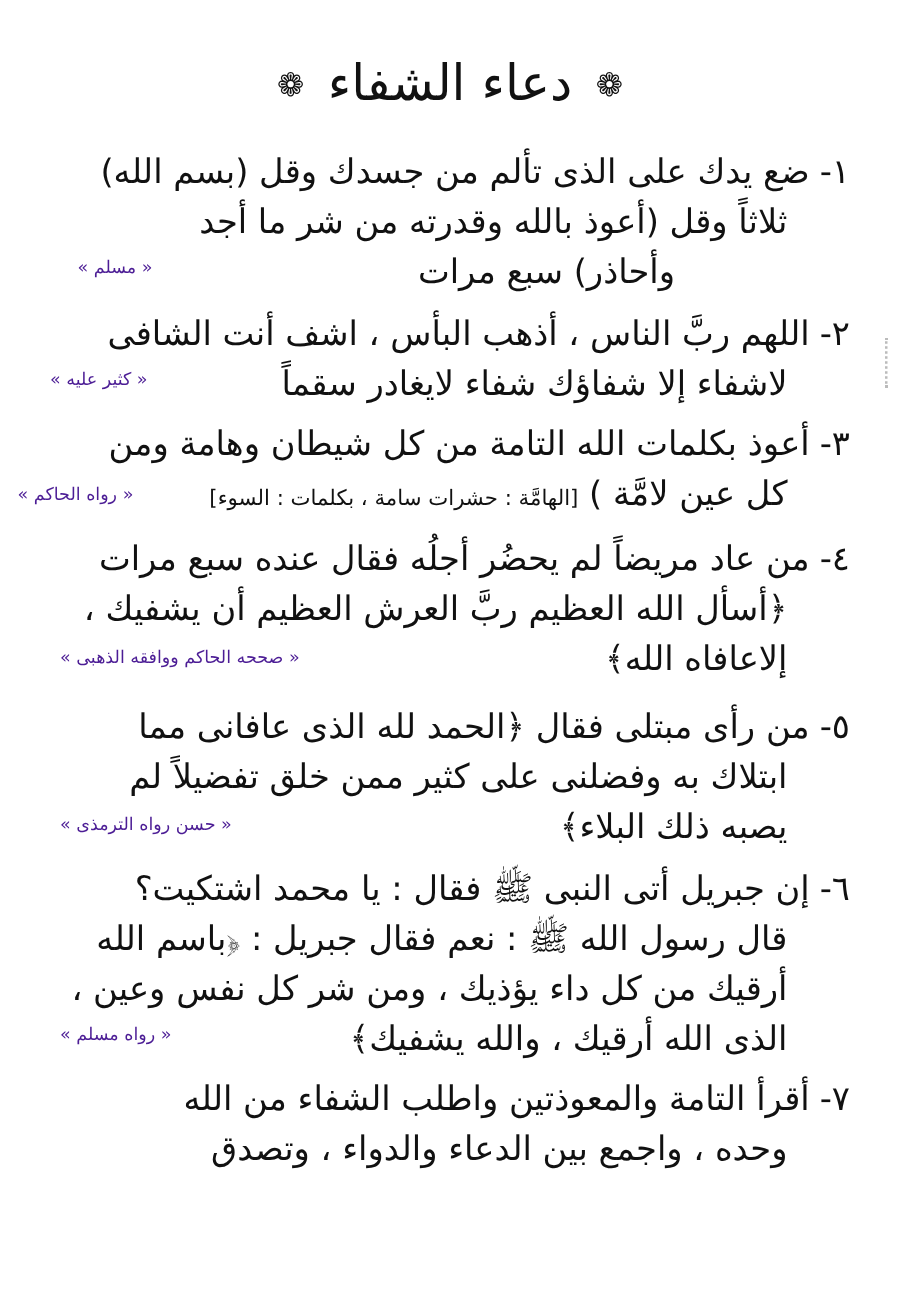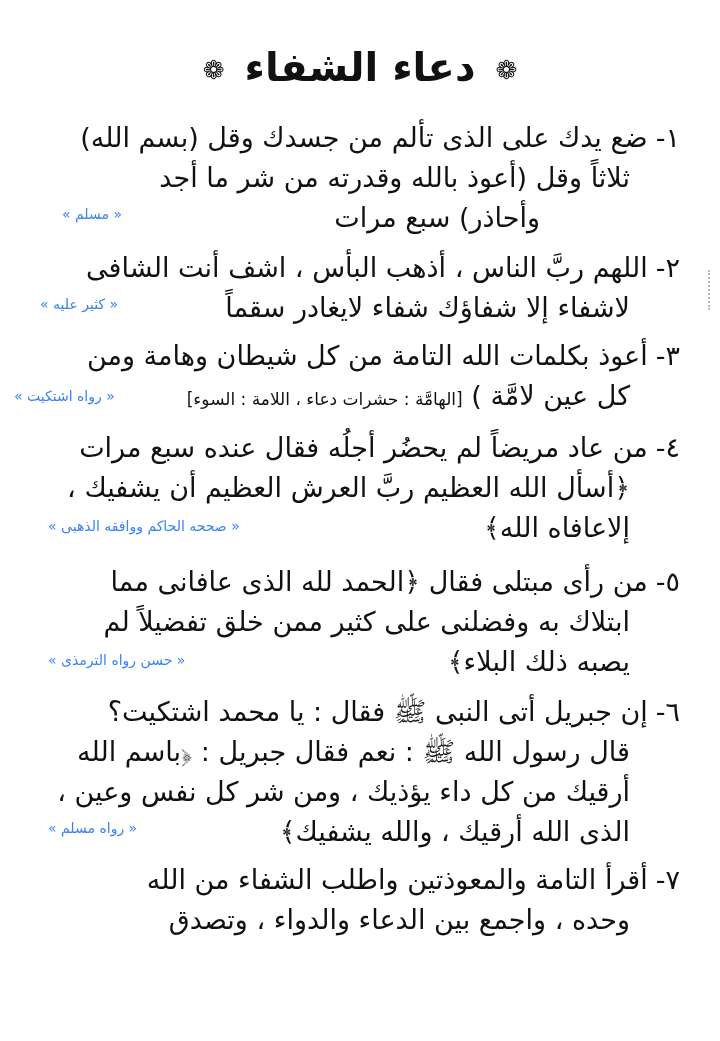--- a/index.html
+++ b/index.html
@@ -17,21 +17,21 @@
       left: 0; top: 0;
       width: 720px; height: 1041px;
       direction: rtl;
     }
     .title {
       position: absolute;
       top: 44px;
       left: 0; right: 0;
       text-align: center;
       font-size: 40px;
-      font-weight: bold;
+      font-weight: normal;
       letter-spacing: 2px;
     }
     .title .orn {
       font-size: 26px;
       vertical-align: middle;
       margin: 0 6px;
     }
     .line {
       position: absolute;
       right: 40px;
@@ -41,21 +41,21 @@
       font-weight: 500;
     }
     .line.indent { right: 90px; }
     .num { margin-left: 8px; }
     .cite {
       position: absolute;
       left: 40px;
       font-size: 14px;
       white-space: nowrap;
       direction: rtl;
-      color: #3b82f6;
+      color: #4c1d95;
     }
     .inline-note { font-size: 17px; }
     .edge {
       position: absolute;
       right: 2px;
       top: 270px;
       width: 8px;
       height: 40px;
       border-left: 2px dotted #bbb;
     }
@@ -82,23 +82,23 @@
     <span class="num">٢-</span><span>اللهم ربَّ الناس ، أذهب البأس ، اشف أنت الشافى</span>
   </div>
   <div class="line indent" style="top:288px">لاشفاء إلا شفاؤك شفاء لايغادر سقماً</div>
   <div class="cite" style="top:296px">« كثير عليه »</div>
 
   <div class="line" style="top:336px">
     <span class="num">٣-</span><span>أعوذ بكلمات الله التامة من كل شيطان وهامة ومن</span>
   </div>
   <div class="line indent" style="top:376px">
     <span>كل عين لامَّة )</span>
-    <span class="inline-note">[الهامَّة : حشرات دعاء ، اللامة : السوء]</span>
+    <span class="inline-note">[الهامَّة : حشرات سامة ، بكلمات : السوء]</span>
   </div>
-  <div class="cite" style="top:388px; left:14px">« رواه اشتكيت »</div>
+  <div class="cite" style="top:388px; left:14px">« رواه الحاكم »</div>
 
   <div class="line" style="top:428px">
     <span class="num">٤-</span><span>من عاد مريضاً لم يحضُر أجلُه فقال عنده سبع مرات</span>
   </div>
   <div class="line indent" style="top:468px">﴿أسأل الله العظيم ربَّ العرش العظيم أن يشفيك ،</div>
   <div class="line indent" style="top:508px">إلاعافاه الله﴾</div>
   <div class="cite" style="top:518px; left:48px">« صححه الحاكم ووافقه الذهبى »</div>
 
   <div class="line" style="top:562px">
     <span class="num">٥-</span><span>من رأى مبتلى فقال ﴿الحمد لله الذى عافانى مما</span>

